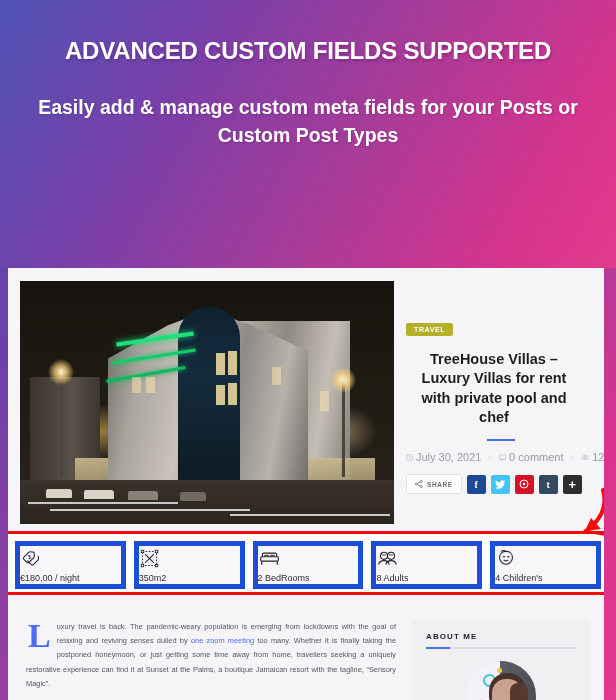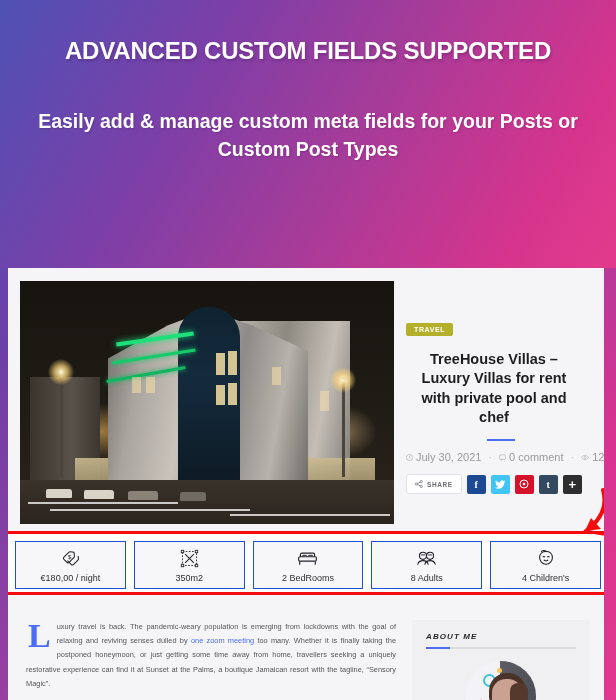--- a/index.html
+++ b/index.html
@@ -15,21 +15,21 @@
     display: flex; flex-direction: column; align-items: center; justify-content: flex-start;
     padding-top: 38px;
   }
   .hero-title {
     color: #ffffff; font-size: 24px; font-weight: bold; line-height: 1.12;
     text-align: center; letter-spacing: -0.2px; width: 570px;
     text-shadow: 1px 2px 3px rgba(60,10,70,0.30);
   }
   .hero-sub {
     color: #ffffff; font-size: 19.5px; font-weight: bold; line-height: 1.42;
-    text-align: center; width: 560px; margin-top: 43px;
+    text-align: center; width: 560px; margin-top: 29px;
     text-shadow: 1px 1px 2px rgba(60,10,70,0.22);
   }
 
   
   .panel {
     position: absolute; left: 8px; top: 268px; width: 596px; height: 432px;
     background: #f5f5f7; overflow: hidden;
   }
   .panel-inner { position: relative; width: 596px; height: 432px; }
 
@@ -110,41 +110,41 @@
   
   .cf-highlight {
     position: absolute; left: -8px; top: 263px; width: 616px; height: 64px;
     border: 3px solid #f50b0b; background: #ffffff;
   }
   .cf-row {
     position: absolute; left: 12px; top: 7px; right: 12px; height: 48px;
     display: flex; gap: 8px;
   }
   .cf-card {
-    flex: 1; background: #f7f7f9; border: 1px solid #1d4ed8;
-    display: flex; flex-direction: column; align-items: center; justify-content: center;
+    flex: 1; background: #f7f7f9; border: 5px solid #1d4ed8;
+    display: flex; flex-direction: column; align-items: flex-start; justify-content: center;
     gap: 3px;
   }
   .cf-icon { height: 22px; display: flex; align-items: center; justify-content: center; }
   .cf-label { font-size: 9px; color: #2f2f35; font-weight: normal; white-space: nowrap; }
 
   .arrow-wrap { position: absolute; left: 535px; top: 220px; width: 70px; height: 58px; }
 
   
   .lower { position: absolute; left: 0; top: 334px; width: 596px; height: 98px; display: flex; }
   .article-col { width: 404px; padding: 18px 16px 0 18px; }
   .dropcap {
     float: left; font-size: 34px; line-height: 0.82; font-weight: bold;
     color: #4a6cf7; margin: 2px 6px 0 2px; font-family: "Liberation Serif", serif;
   }
   .body-text { font-size: 7.4px; line-height: 1.92; color: #55555c; text-align: justify; }
   .body-text a { color: #4a6cf7; text-decoration: none; }
 
   .side-col { width: 192px; padding: 18px 14px 0 0; }
-  .side-card { background: #f0f0f2; padding: 12px 14px 0; height: 100%; font-style: italic; }
+  .side-card { background: #f0f0f2; padding: 12px 14px 0; height: 100%; }
   .side-title { font-size: 8px; font-weight: bold; letter-spacing: 1.1px; color: #26262c; }
   .side-rule-wrap { margin-top: 6px; height: 2px; background: #dcdce1; position: relative; }
   .side-rule { position: absolute; left: 0; top: 0; width: 24px; height: 2px; background: #4a6cf7; }
   .avatar {
     margin: 12px auto 0; width: 70px; height: 70px; border-radius: 50%;
     background: linear-gradient(90deg, #f3f2f7 0%, #f3f2f7 48%, #5d5d65 48%, #4e4e57 100%);
     position: relative; overflow: hidden;
   }
   .av-ring { position:absolute; left:17px; top:13px; width:13px; height:13px;
     border:2.5px solid #3fc4d8; border-radius:50%; }

